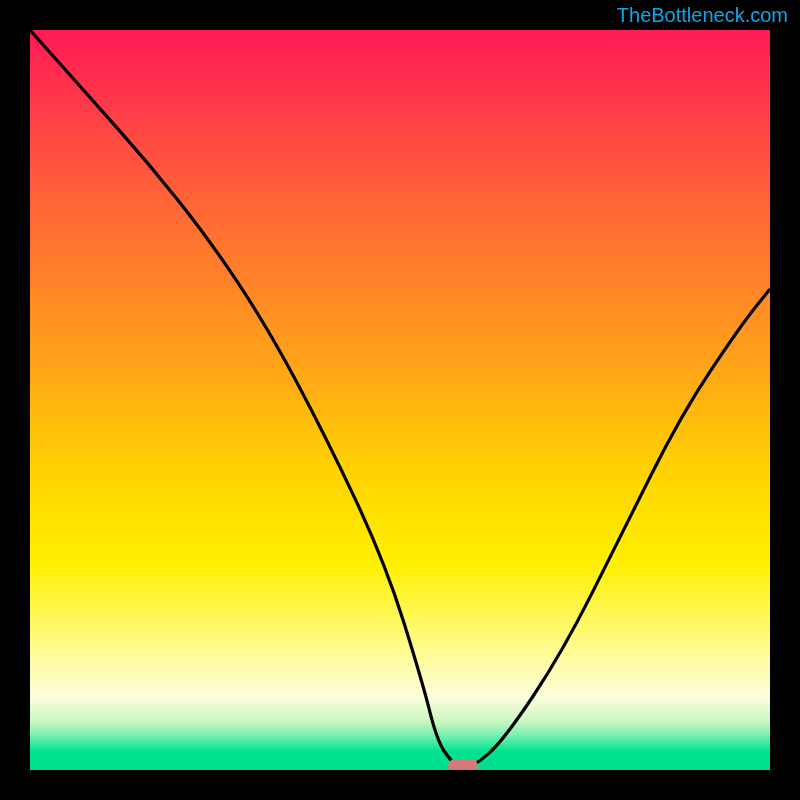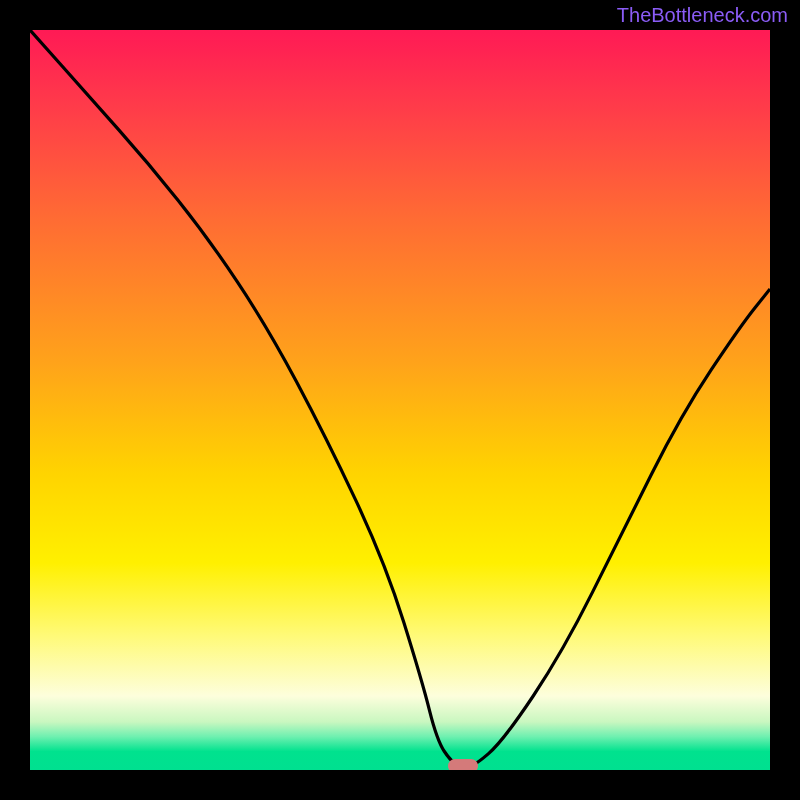--- a/index.html
+++ b/index.html
@@ -8,21 +8,21 @@
     width: 800px;
     height: 800px;
     background: #000;
     position: relative;
     font-family: Arial, Helvetica, sans-serif;
   }
   .watermark {
     position: absolute;
     top: 4px;
     right: 12px;
-    color: #8b5cf6;
+    color: #0ea5e9;
     font-size: 20px;
     z-index: 10;
   }
   .plot-area {
     position: absolute;
     left: 30px;
     top: 30px;
     width: 740px;
     height: 740px;
     overflow: hidden;

